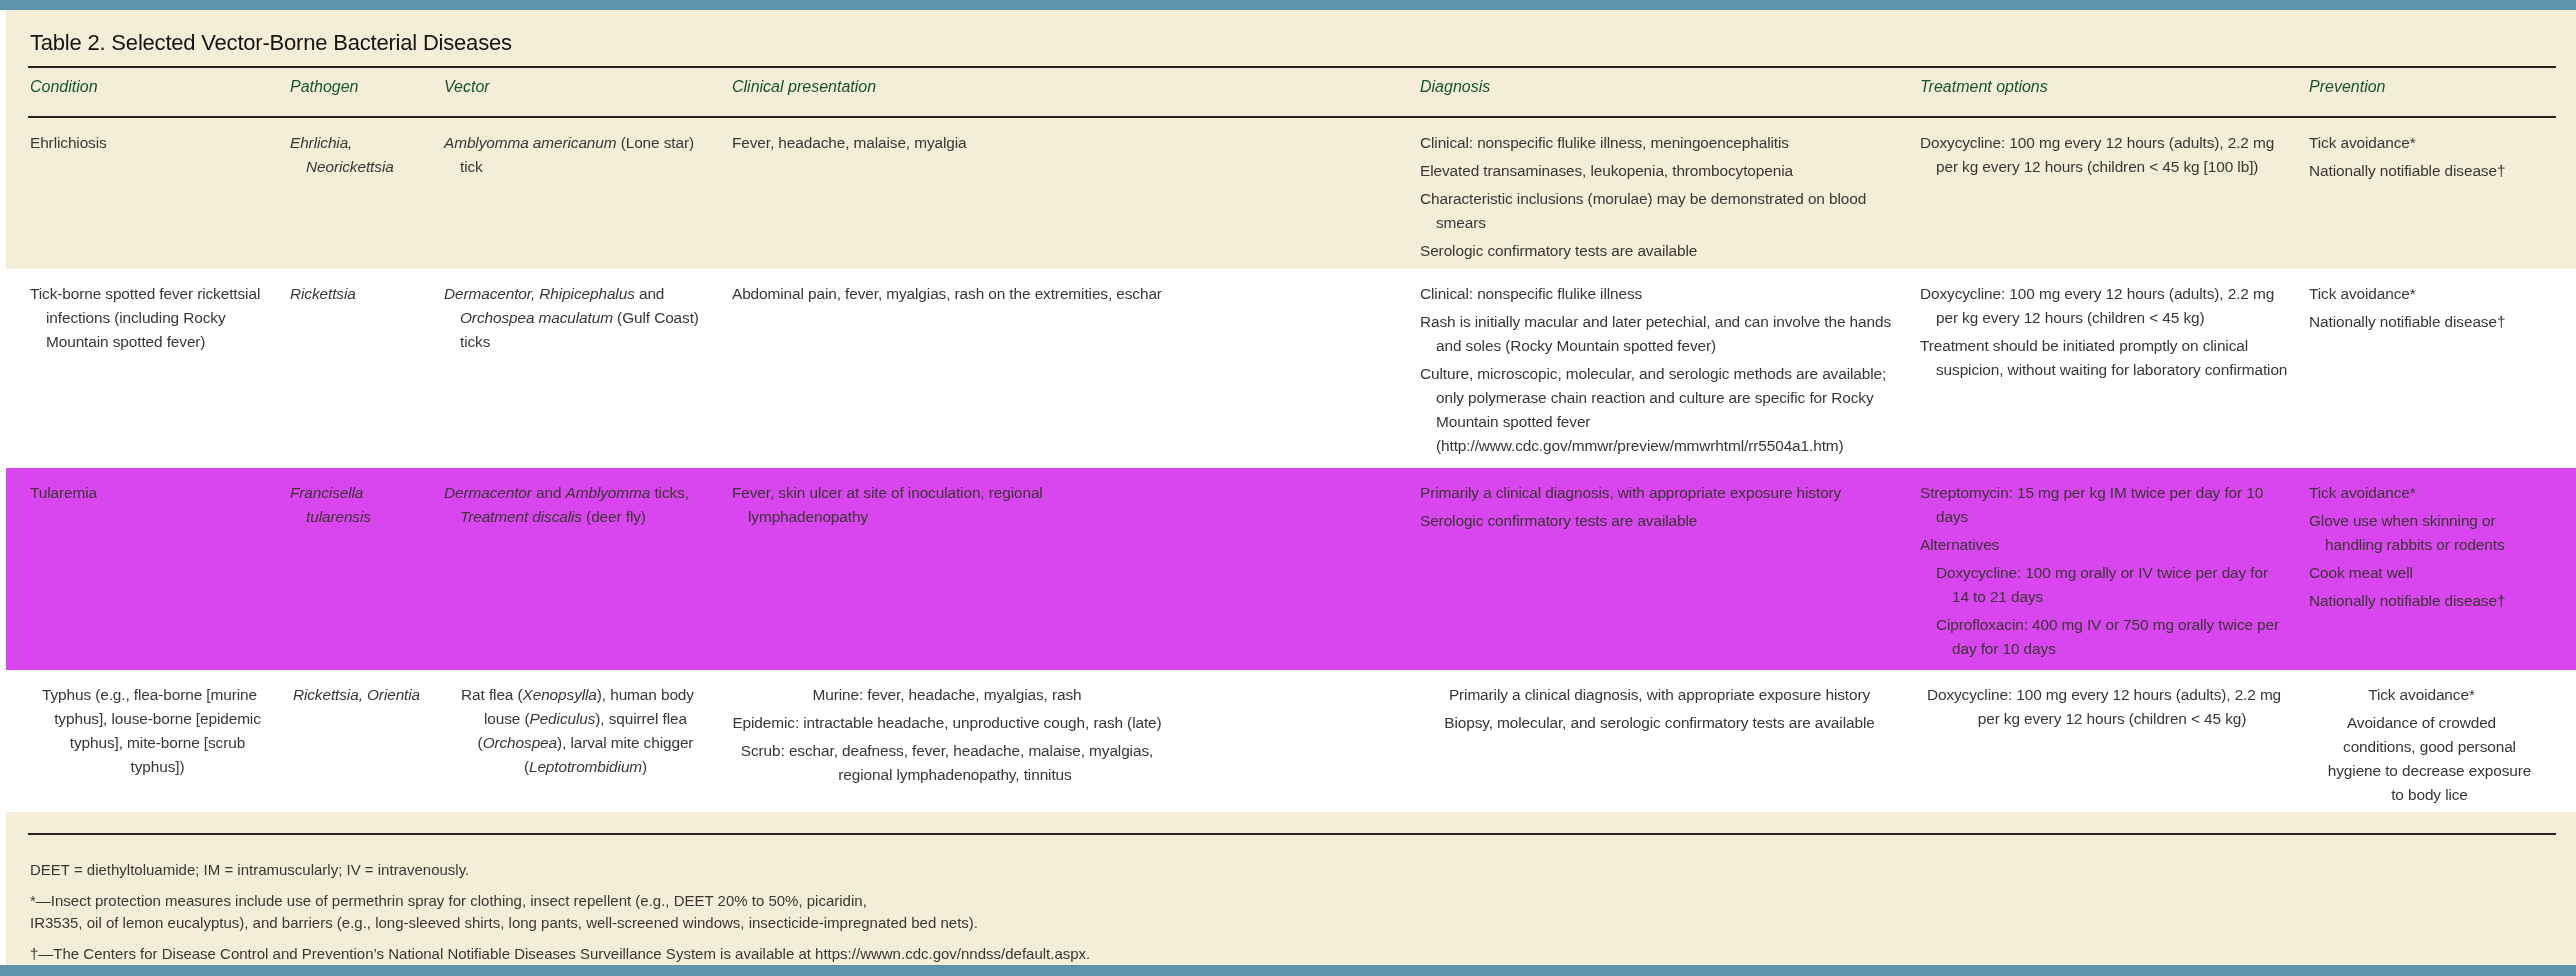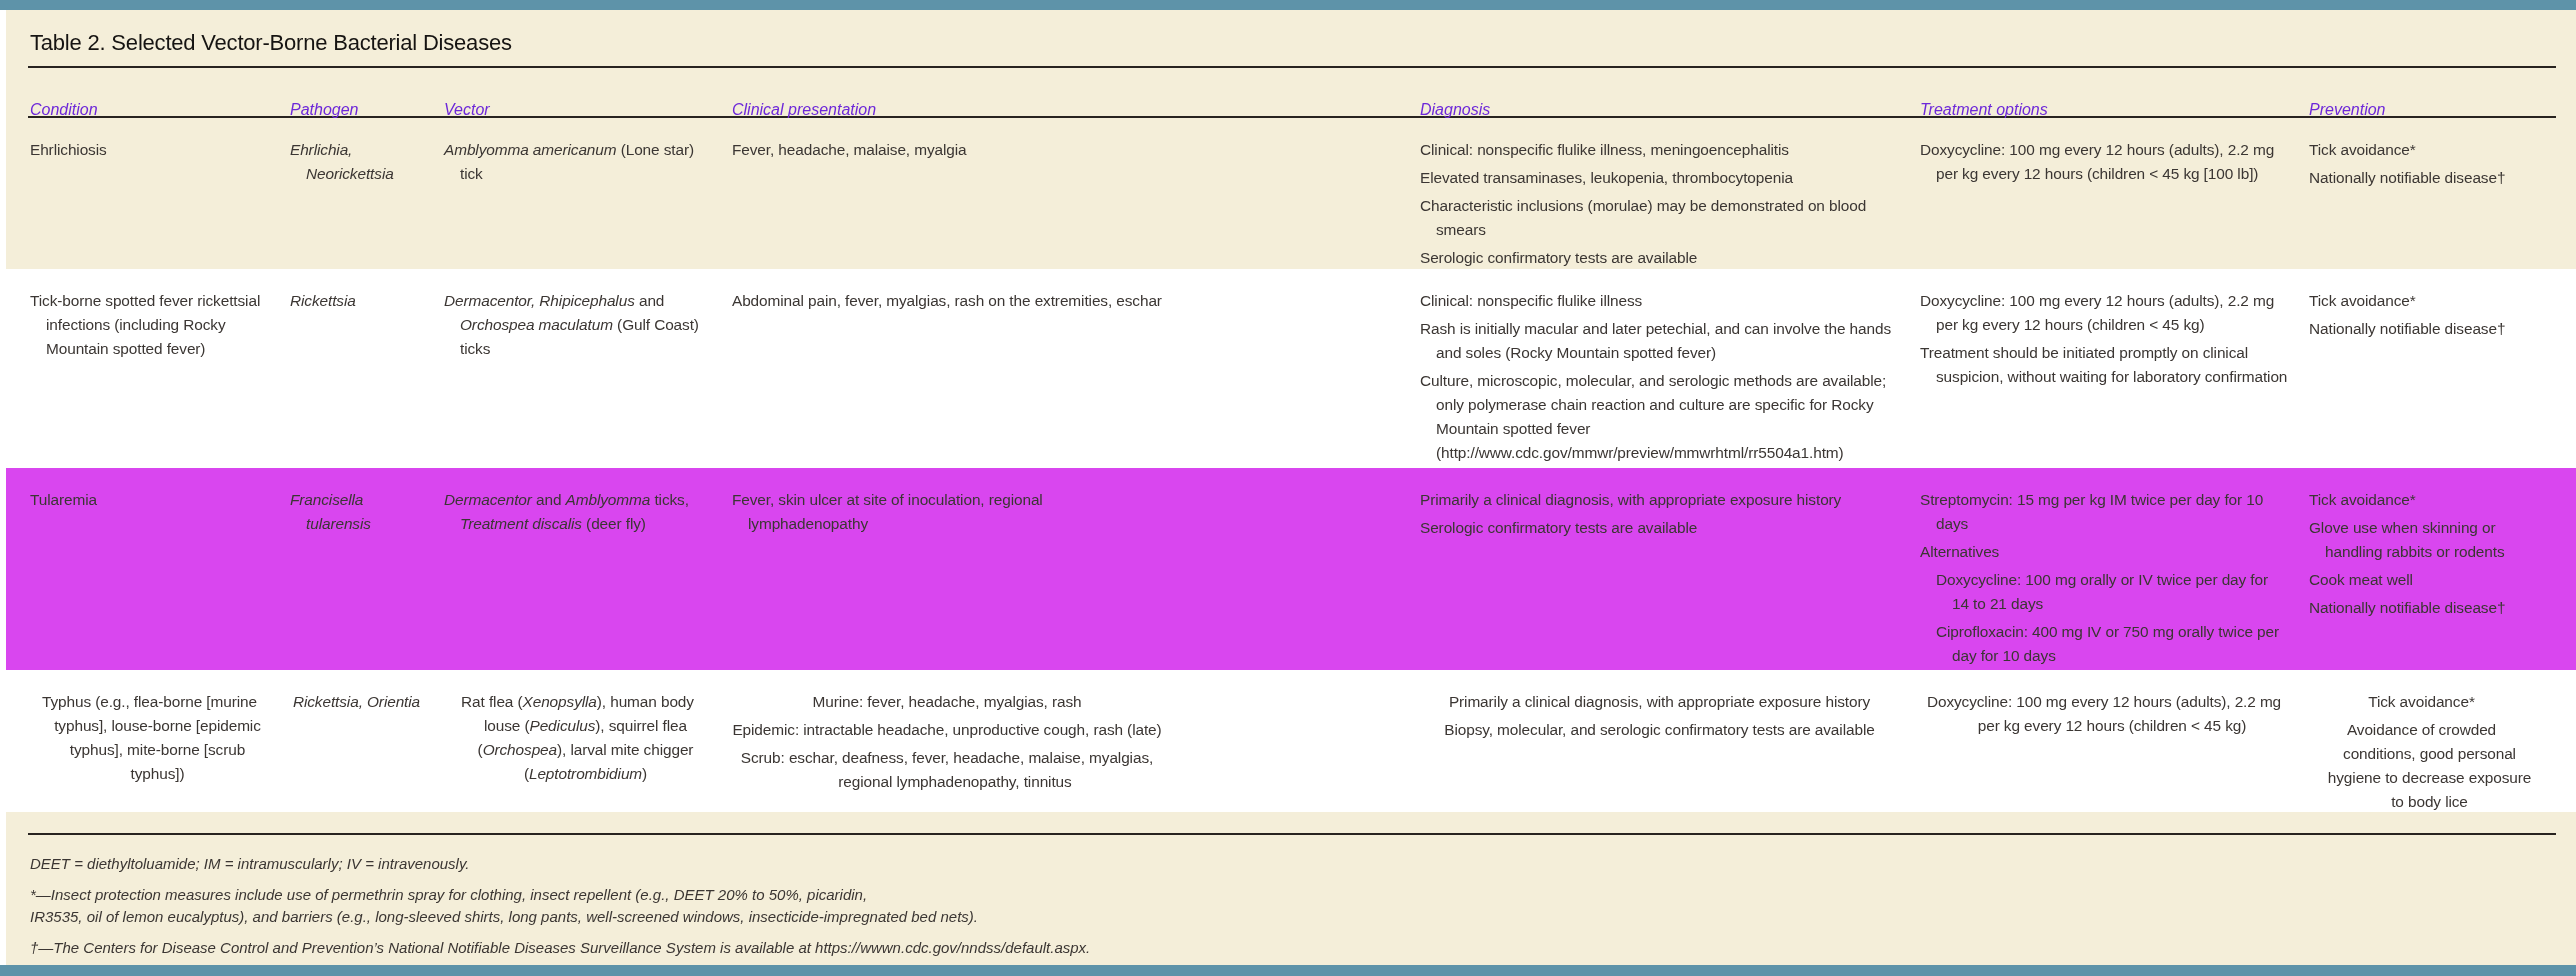--- a/index.html
+++ b/index.html
@@ -29,45 +29,44 @@
   .rule2 { height: 1.8px; }
   .rule3 { margin-top: 21px; height: 2.4px; }
   .grid7 {
     display: grid;
     grid-template-columns: 260px 154px 288px 688px 500px 389px 246px;
     padding-left: 30px;
     box-sizing: border-box;
   }
   .headrow {
     height: 48px;
-    padding-top: 31px;
+    padding-top: 8px;
     font-style: italic;
     font-size: 16px;
     line-height: 22.5px;
-    color: #6d28d9;
+    color: #14532d;
   }
   .hcell { padding-right: 21px; }
   .trow {
-    padding-top: 20px;
+    padding-top: 13px;
     overflow: hidden;
     font-size: 15.4px;
     line-height: 24px;
     letter-spacing: -0.1px;
   }
   #table-body .trow:nth-child(1) { height: 151px; }
   #table-body .trow:nth-child(2) { height: 199px; }
   #table-body .trow:nth-child(3) { height: 202px; }
   #table-body .trow:nth-child(4) { height: 142px; }
   .tcell { padding-right: 21px; }
   .para { padding-left: 16px; text-indent: -16px; margin: 0 0 4.1px 0; }
   .para.ind { padding-left: 32px; }
   .tcell.col4 .para { max-width: 414px; }
   .footnotes {
-    padding: 18px 0 0 30px;
-    font-style: italic;
+    padding: 24px 0 0 30px;
     font-size: 15px;
     line-height: 22px;
     color: #3b3633;
   }
   .fnote { margin: 0 0 9px 0; }
   i { }
 </style>
 </head>
 <body>
 

